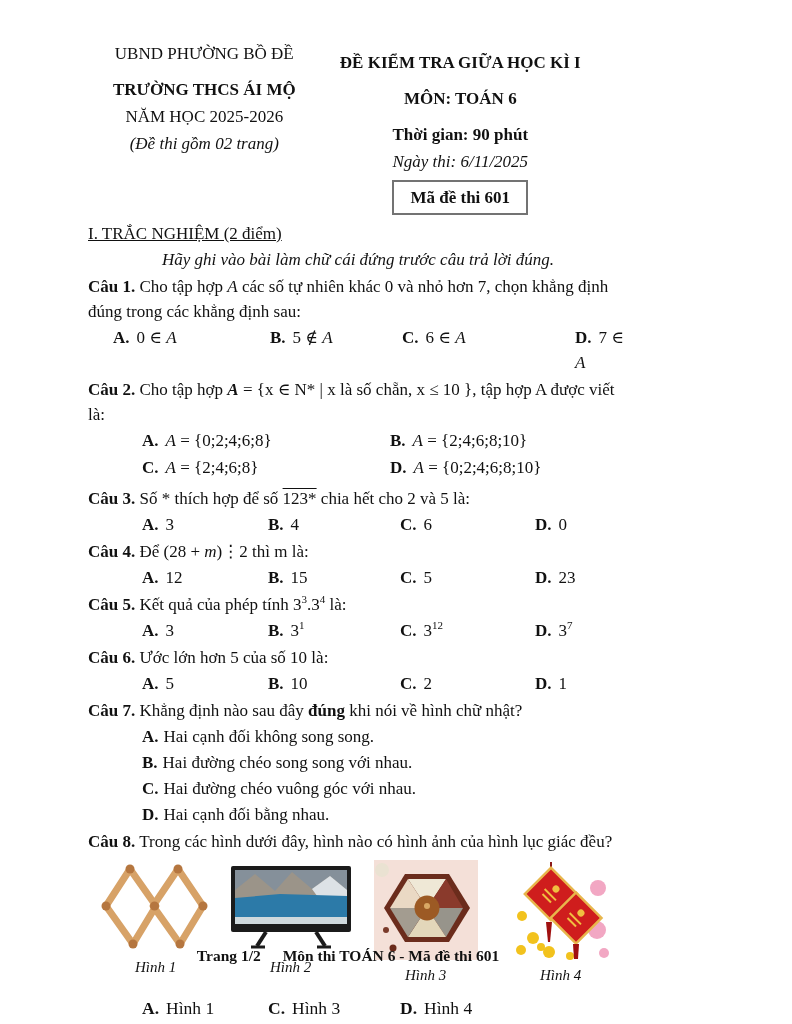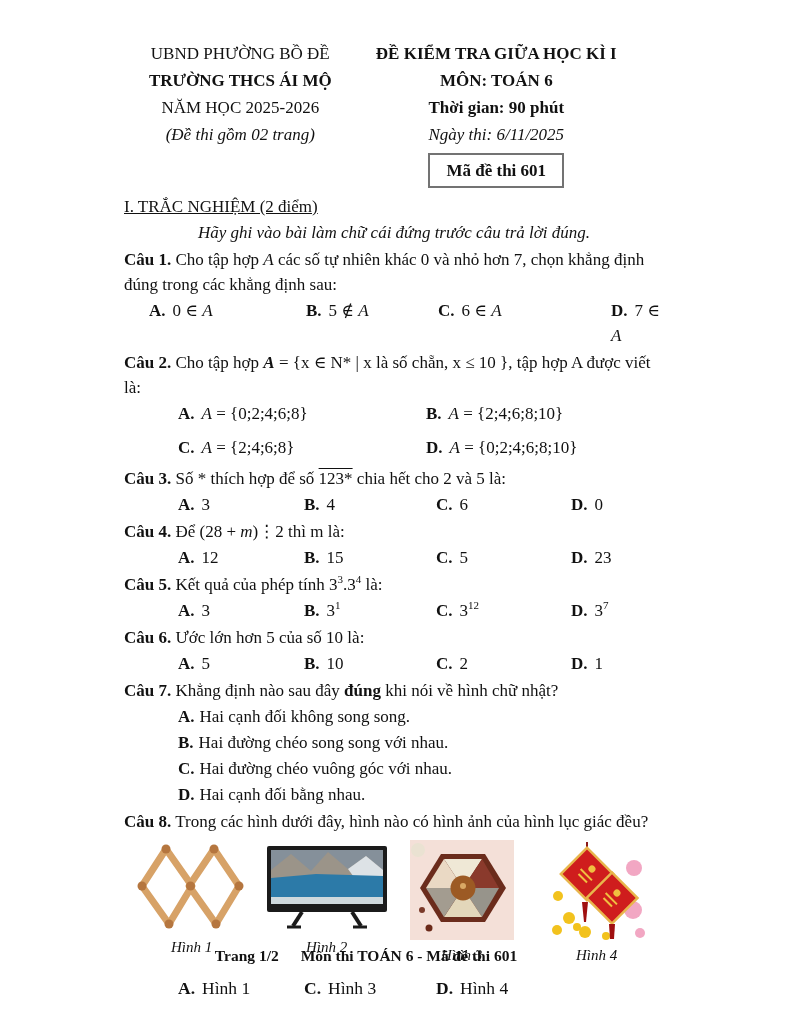--- a/index.html
+++ b/index.html
@@ -1,36 +1,36 @@
 <!DOCTYPE html>
 <html lang="vi"><head>
 <meta charset="utf-8">
 <style>
   html,body{margin:0;padding:0;background:#ffffff;}
   .page{
     position:relative;width:696px;height:1024px;background:#fff;overflow:hidden;
-    font-family:"Liberation Serif","DejaVu Serif",serif;font-size:17px;color:#111;line-height:25px;padding-left:36px;
+    font-family:"Liberation Serif","DejaVu Serif",serif;font-size:17px;color:#111;line-height:25px;
   }
-  .b{font-weight:bold;}
+  .b{font-weight:bold;margin-top:9px;}
   .i{font-style:italic;}
   
   .hdr{display:flex;justify-content:space-between;padding:40px 92px 0 92px;}
   .hdr-left{width:250px;text-align:center;line-height:27px;}
   .hdr-right{width:320px;text-align:center;line-height:27px;}
   .code-box{display:inline-block;margin-top:5px;border:2px solid #737373;padding:2px 16px;font-weight:bold;}
   
   main{padding:0 68px 0 88px;}
   .sec-title{margin-top:6px;font-weight:normal;text-decoration:underline;}
   .instr{text-align:center;font-style:italic;margin:1px 0;}
   .q{margin:2px 0 1px 0;}
   .qlabel{font-weight:bold;}
   .opts{display:grid;margin:1px 0 2px 0;}
   .g4a{grid-template-columns:157px 132px 173px 1fr;padding-left:25px;}
   .g4{grid-template-columns:126px 132px 135px 1fr;padding-left:54px;}
-  .g2{grid-template-columns:248px 1fr;padding-left:54px;row-gap:9px;margin-bottom:6px;}
+  .g2{grid-template-columns:248px 1fr;padding-left:54px;row-gap:2px;margin-bottom:6px;}
   .ok{font-weight:bold;margin-right:7px;}
   .ovl{text-decoration:overline;}
   sup{font-size:11px;line-height:0;}
   .q7line{padding-left:54px;margin:1px 0;}
   .q7line .ok{margin-right:5px;}
   
   .figs{display:flex;margin-top:6px;}
   .fig{width:163px;text-align:center;}
   .fig svg{display:block;margin:0 auto;}
   .cap{font-style:italic;font-size:15px;margin-top:3px;}

